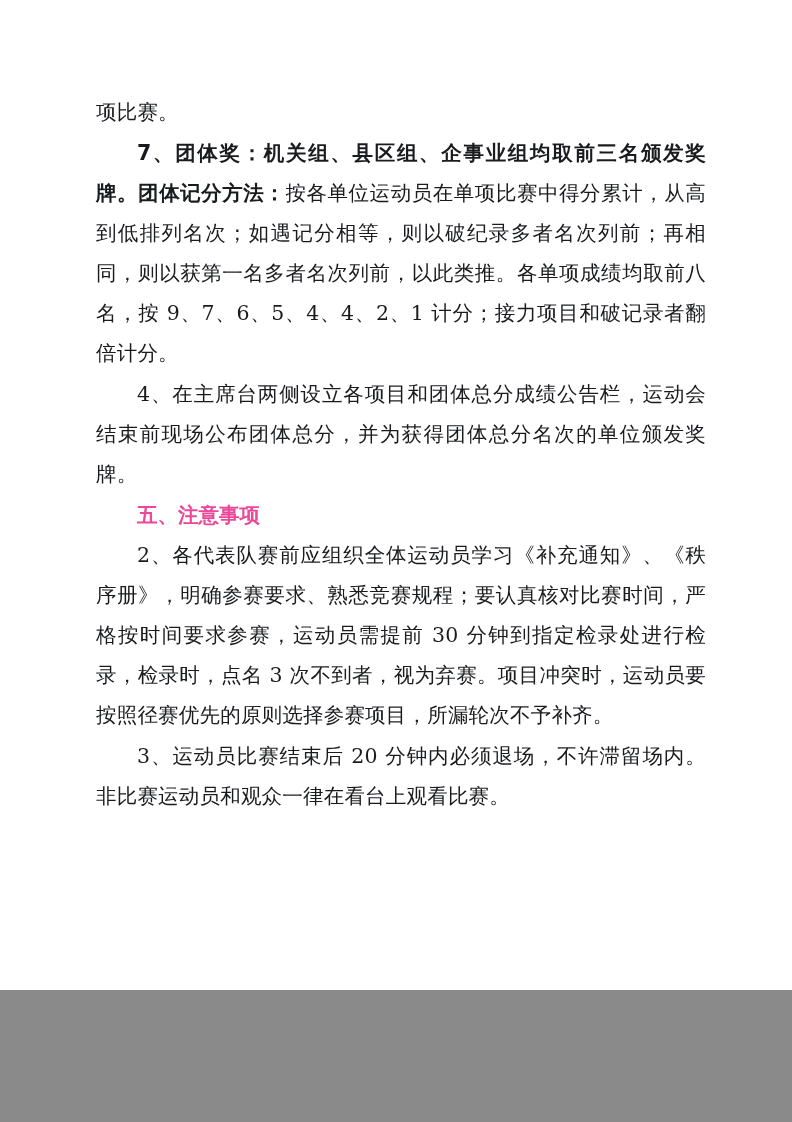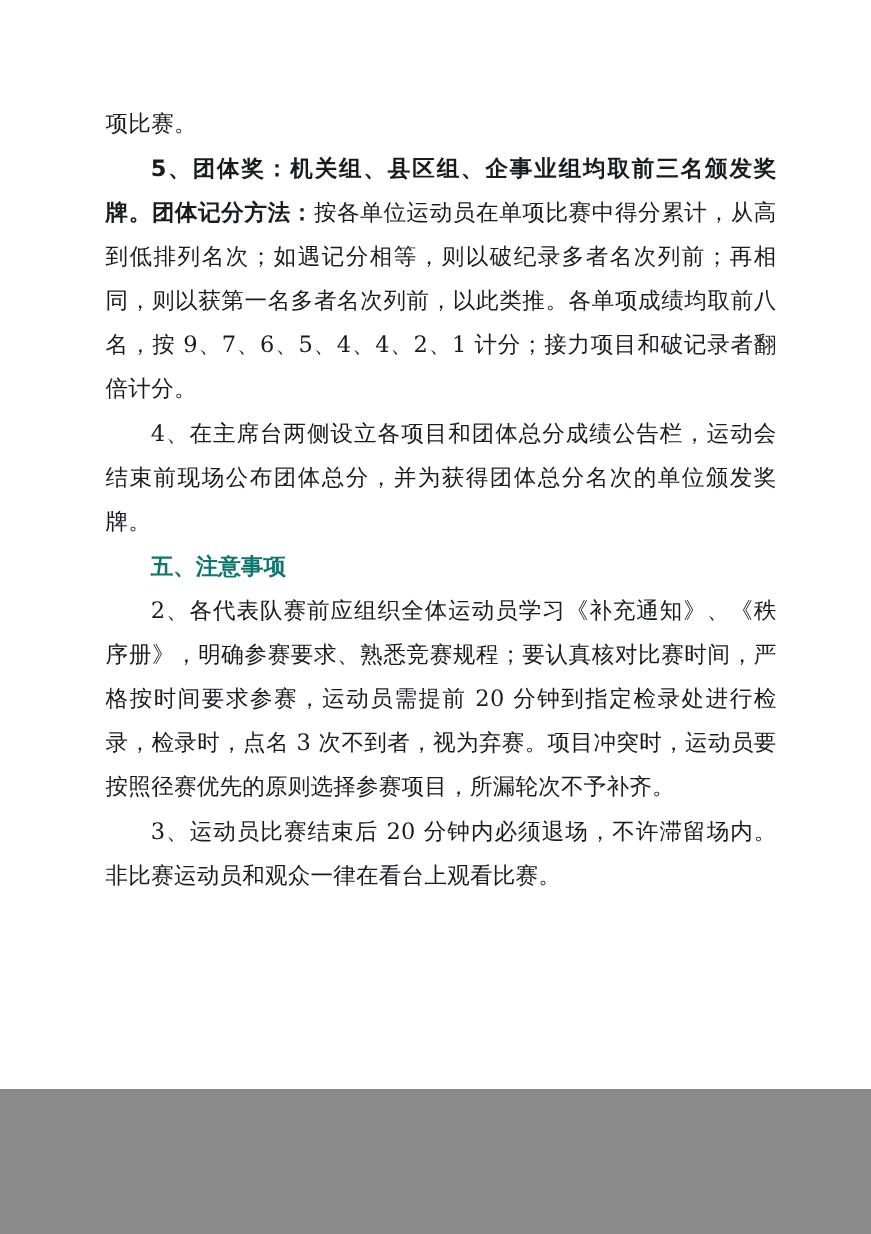--- a/index.html
+++ b/index.html
@@ -37,21 +37,21 @@
   }
   p.indent {
     text-indent: 41px;
   }
   p.heading {
     margin: 0;
     font-size: 20.5px;
     line-height: 40px;
     font-weight: bold;
     text-indent: 41px;
-    color: #0f766e;
+    color: #ec4899;
     font-family: "DejaVu Sans", "Liberation Sans", sans-serif;
   }
   .b {
     font-weight: bold;
     font-family: "DejaVu Sans", "Liberation Sans", sans-serif;
   }
   .pagenum {
     position: absolute;
     left: 0;
     right: 0;
@@ -65,30 +65,30 @@
 </style>
 </head>
 <body>
 
 <div class="page">
   <div class="content">
 
     <p class="para">项比赛。</p>
 
     <p class="para indent">
-      <span class="b">5、团体奖：机关组、县区组、企事业组均取前三名颁发奖牌。团体记分方法：</span><span>按各单位运动员在单项比赛中得分累计，从高到低排列名次；如遇记分相等，则以破纪录多者名次列前；再相同，则以获第一名多者名次列前，以此类推。各单项成绩均取前八名，按 9、7、6、5、4、4、2、1 计分；接力项目和破记录者翻倍计分。</span>
+      <span class="b">7、团体奖：机关组、县区组、企事业组均取前三名颁发奖牌。团体记分方法：</span><span>按各单位运动员在单项比赛中得分累计，从高到低排列名次；如遇记分相等，则以破纪录多者名次列前；再相同，则以获第一名多者名次列前，以此类推。各单项成绩均取前八名，按 9、7、6、5、4、4、2、1 计分；接力项目和破记录者翻倍计分。</span>
     </p>
 
 
     <p class="para indent">4、在主席台两侧设立各项目和团体总分成绩公告栏，运动会结束前现场公布团体总分，并为获得团体总分名次的单位颁发奖牌。</p>
 
     <p class="heading">五、注意事项</p>
 
 
-    <p class="para indent">2、各代表队赛前应组织全体运动员学习《补充通知》、《秩序册》，明确参赛要求、熟悉竞赛规程；要认真核对比赛时间，严格按时间要求参赛，运动员需提前 20 分钟到指定检录处进行检录，检录时，点名 3 次不到者，视为弃赛。项目冲突时，运动员要按照径赛优先的原则选择参赛项目，所漏轮次不予补齐。</p>
+    <p class="para indent">2、各代表队赛前应组织全体运动员学习《补充通知》、《秩序册》，明确参赛要求、熟悉竞赛规程；要认真核对比赛时间，严格按时间要求参赛，运动员需提前 30 分钟到指定检录处进行检录，检录时，点名 3 次不到者，视为弃赛。项目冲突时，运动员要按照径赛优先的原则选择参赛项目，所漏轮次不予补齐。</p>
 
     <p class="para indent">3、运动员比赛结束后 20 分钟内必须退场，不许滞留场内。非比赛运动员和观众一律在看台上观看比赛。</p>
 
 
   </div>
 
   <div class="pagenum">- 8 -</div>
 </div>
 
 </body></html>

